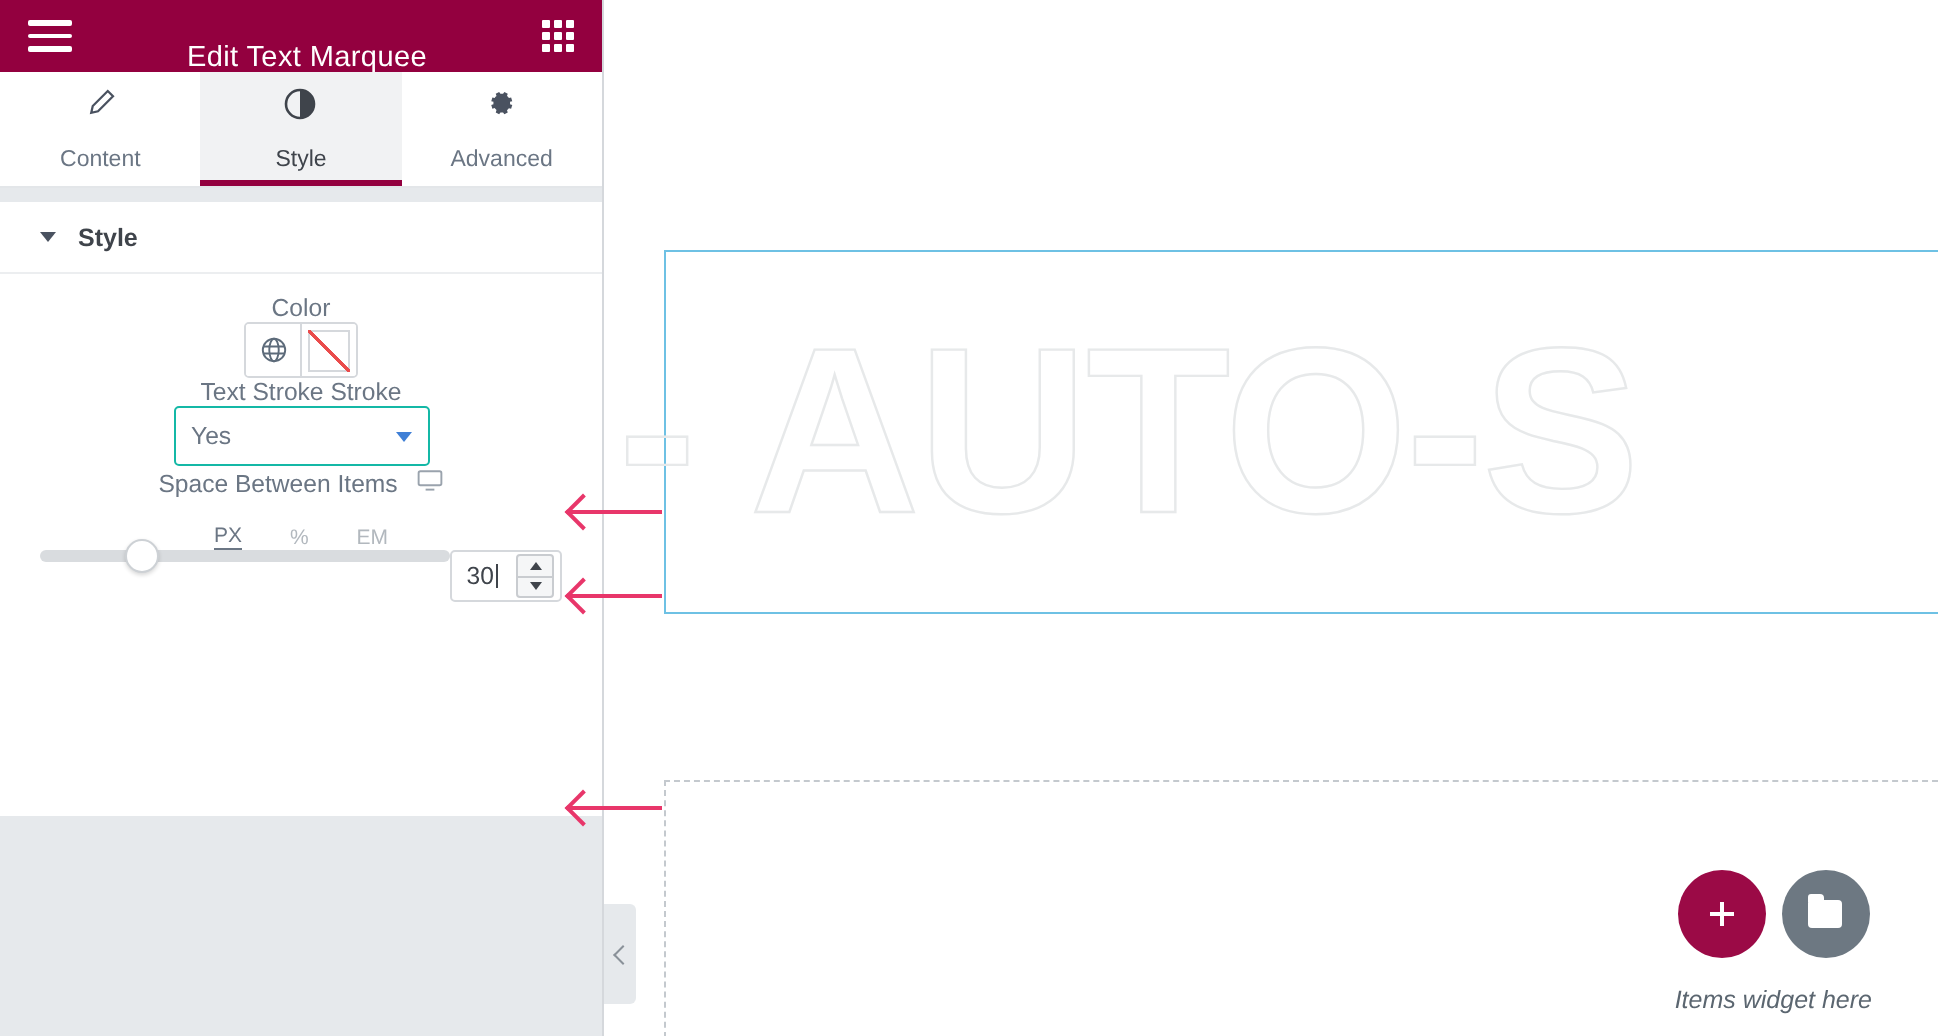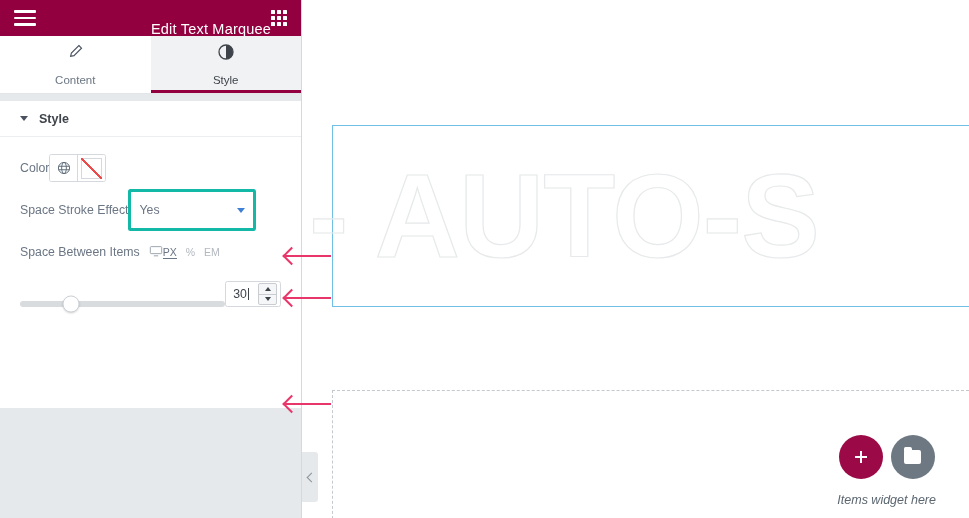--- a/index.html
+++ b/index.html
@@ -18,21 +18,21 @@
     border-right:1px solid #d5d8dc;
     box-sizing:border-box;
   }
   .panel-header{
     height:36px;background:#93003f;color:#fff;
     display:flex;align-items:center;justify-content:space-between;
     padding:0 14px;box-sizing:border-box;
   }
   .panel-title{
     font-size:14.5px;font-weight:400;letter-spacing:.2px;
-    flex:1;text-align:right;color:#ffffff;margin-top:22px;
+    flex:1;text-align:center;color:#ffffff;margin-top:22px;
   }
   .hamburger{width:22px;height:16px;display:flex;flex-direction:column;justify-content:space-between;cursor:pointer;}
   .hamburger i{display:block;height:2.6px;background:#fff;border-radius:1px;}
   .grid-icon{width:16px;height:16px;display:grid;grid-template-columns:repeat(3,1fr);grid-template-rows:repeat(3,1fr);gap:2px;cursor:pointer;}
   .grid-icon i{display:block;background:#fff;border-radius:.5px;}
 
   .tabs{
     height:57px;background:#ffffff;display:flex;
     border-bottom:1px solid #e3e6e9;
   }
@@ -54,63 +54,64 @@
   .section-head{
     height:36px;display:flex;align-items:center;gap:11px;
     padding:0 20px;box-sizing:border-box;background:#fff;
     border-bottom:1px solid #eceef0;cursor:pointer;
   }
   .caret{width:0;height:0;border-left:4.5px solid transparent;border-right:4.5px solid transparent;border-top:5.5px solid #4a5260;}
   .section-title{font-size:12.5px;font-weight:bold;color:#3f444b;}
 
   .controls{padding:10px 20px 0 20px;background:#fff;height:calc(518px - 36px - 57px - 7px - 36px - 111px);box-sizing:border-box;}
   .row{
-    display:flex;align-items:center;justify-content:flex-start;
+    display:flex;align-items:center;justify-content:space-between;
     min-height:42px;
+    flex-direction:column;
   }
   .lbl{font-size:12.3px;color:#6b7684;display:flex;align-items:center;gap:9px;}
 
   
   .ctl-group{display:flex;border:1px solid #d5d8dc;border-radius:2.5px;overflow:hidden;height:26px;background:#fff;}
   .ctl-cell{width:27px;display:flex;align-items:center;justify-content:center;cursor:pointer;background:#fff;}
   .ctl-cell + .ctl-cell{border-left:1px solid #d5d8dc;}
   .swatch-none{width:19px;height:19px;border:1px solid #d5d8dc;position:relative;background:#fff;}
   .swatch-none::after{
     content:"";position:absolute;left:-1px;top:-1px;right:-1px;bottom:-1px;
     background:linear-gradient(to top right, transparent calc(50% - 0.8px), #ea4c4c calc(50% - 0.8px), #ea4c4c calc(50% + 0.8px), transparent calc(50% + 0.8px));
   }
   .swatch-gray{width:19px;height:19px;background:#d9dadb;border:1px solid #cfd2d5;}
 
   
   .sel{
-    width:128px;height:42px;border:3px solid #14b8a6;border-radius:2.5px;background:#fff;
+    width:128px;height:30px;border:1px solid #14b8a6;border-radius:2.5px;background:#fff;
     display:flex;align-items:center;padding:0 8px;box-sizing:border-box;
     font-size:12.3px;color:#6b7684;justify-content:space-between;cursor:pointer;
   }
   .sel-caret{width:0;height:0;border-left:4.5px solid transparent;border-right:4.5px solid transparent;border-top:5.5px solid #3f7fd6;}
 
   
   .numbox{
     width:57px;height:26px;border:1px solid #d5d8dc;border-radius:2.5px;background:#fff;
     display:flex;align-items:center;box-sizing:border-box;overflow:hidden;
   }
   .numbox .num{flex:1;padding-left:7px;font-size:12.3px;color:#3f444b;}
   .caret-cursor{display:inline-block;width:1px;height:12px;background:#3f444b;vertical-align:-2px;margin-left:1px;}
   .spin{width:17px;height:20px;border:1px solid #c9ccd0;border-radius:2px;margin-right:3px;display:flex;flex-direction:column;background:#f5f6f7;}
   .spin .up,.spin .dn{flex:1;display:flex;align-items:center;justify-content:center;cursor:pointer;}
   .spin .up{border-bottom:1px solid #c9ccd0;}
   .tri-u{width:0;height:0;border-left:3.5px solid transparent;border-right:3.5px solid transparent;border-bottom:4px solid #3f444b;}
   .tri-d{width:0;height:0;border-left:3.5px solid transparent;border-right:3.5px solid transparent;border-top:4px solid #3f444b;}
 
   
-  .units{display:flex;gap:9px;align-items:center;font-size:10.5px;color:#b2b8be;}
+  .units{display:flex;gap:24px;align-items:center;font-size:10.5px;color:#b2b8be;}
   .units span{cursor:pointer;}
   .units span.on{color:#6b7684;border-bottom:1px solid #6b7684;}
 
-  .slider-row{display:flex;align-items:flex-end;justify-content:space-between;height:34px;}
+  .slider-row{display:flex;align-items:flex-start;justify-content:space-between;height:34px;}
   .slider{position:relative;width:210px;height:6px;background:#d9dcdf;border-radius:3px;}
   .slider .knob{
     position:absolute;left:52px;top:50%;transform:translate(-50%,-50%);
     width:15px;height:15px;border-radius:50%;background:#fff;border:1px solid #cdd1d5;
     box-shadow:0 1px 2px rgba(0,0,0,.16);cursor:pointer;
   }
 
   .panel-footer{background:#e6e9ec;height:111px;}
 
   
@@ -200,20 +201,29 @@
         <span class="tab-label">Content</span>
       </div>
       <div class="tab active">
         <span class="tab-ico">
           <svg width="16" height="16" viewBox="0 0 16 16">
               <circle cx="8" cy="8" r="7" fill="none" stroke="#3f444b" stroke-width="1.3"></circle>
               <path d="M8 1a7 7 0 0 1 0 14z" fill="#3f444b"></path>
             </svg>
         </span>
         <span class="tab-label">Style</span>
+      </div>
+      <div class="tab">
+        <span class="tab-ico">
+          <svg width="15" height="15" viewBox="0 0 16 16">
+              <path fill="#4a5260" d="M8 5.3A2.7 2.7 0 1 0 8 10.7 2.7 2.7 0 0 0 8 5.3zm0 4.1a1.4 1.4 0 1 1 0-2.8 1.4 1.4 0 0 1 0 2.8z"></path>
+              <path fill="#4a5260" d="M14 9l-1.2-.3a4.9 4.9 0 0 0 0-1.4L14 7l-.6-2-1.2.3a4.9 4.9 0 0 0-1-1l.4-1.2-1.8-1-.7 1a4.9 4.9 0 0 0-1.4 0l-.7-1-1.8 1 .4 1.2a4.9 4.9 0 0 0-1 1L3.4 5 2.8 7l1.2.3a4.9 4.9 0 0 0 0 1.4L2.8 9l.6 2 1.2-.3a4.9 4.9 0 0 0 1 1L5.2 13l1.8 1 .7-1a4.9 4.9 0 0 0 1.4 0l.7 1 1.8-1-.4-1.2a4.9 4.9 0 0 0 1-1l1.2.3z"></path>
+            </svg>
+        </span>
+        <span class="tab-label">Advanced</span>
       </div>
     </div>
 
     <div class="panel-body">
       <div class="gray-strip"></div>
 
       <div class="section-head">
         <span class="caret"></span>
         <span class="section-title">Style</span>
       </div>
@@ -231,21 +241,21 @@
                 </svg>
             </span>
             <span class="ctl-cell">
               <span class="swatch-none"></span>
             </span>
           </span>
         </div>
 
 
         <div class="row">
-          <span class="lbl">Space Stroke Effect</span>
+          <span class="lbl">Text Stroke Stroke</span>
           <span class="sel">
             <span>Yes</span>
             <span class="sel-caret"></span>
           </span>
         </div>
 
 
 
         <div class="row">
           <span class="lbl">

